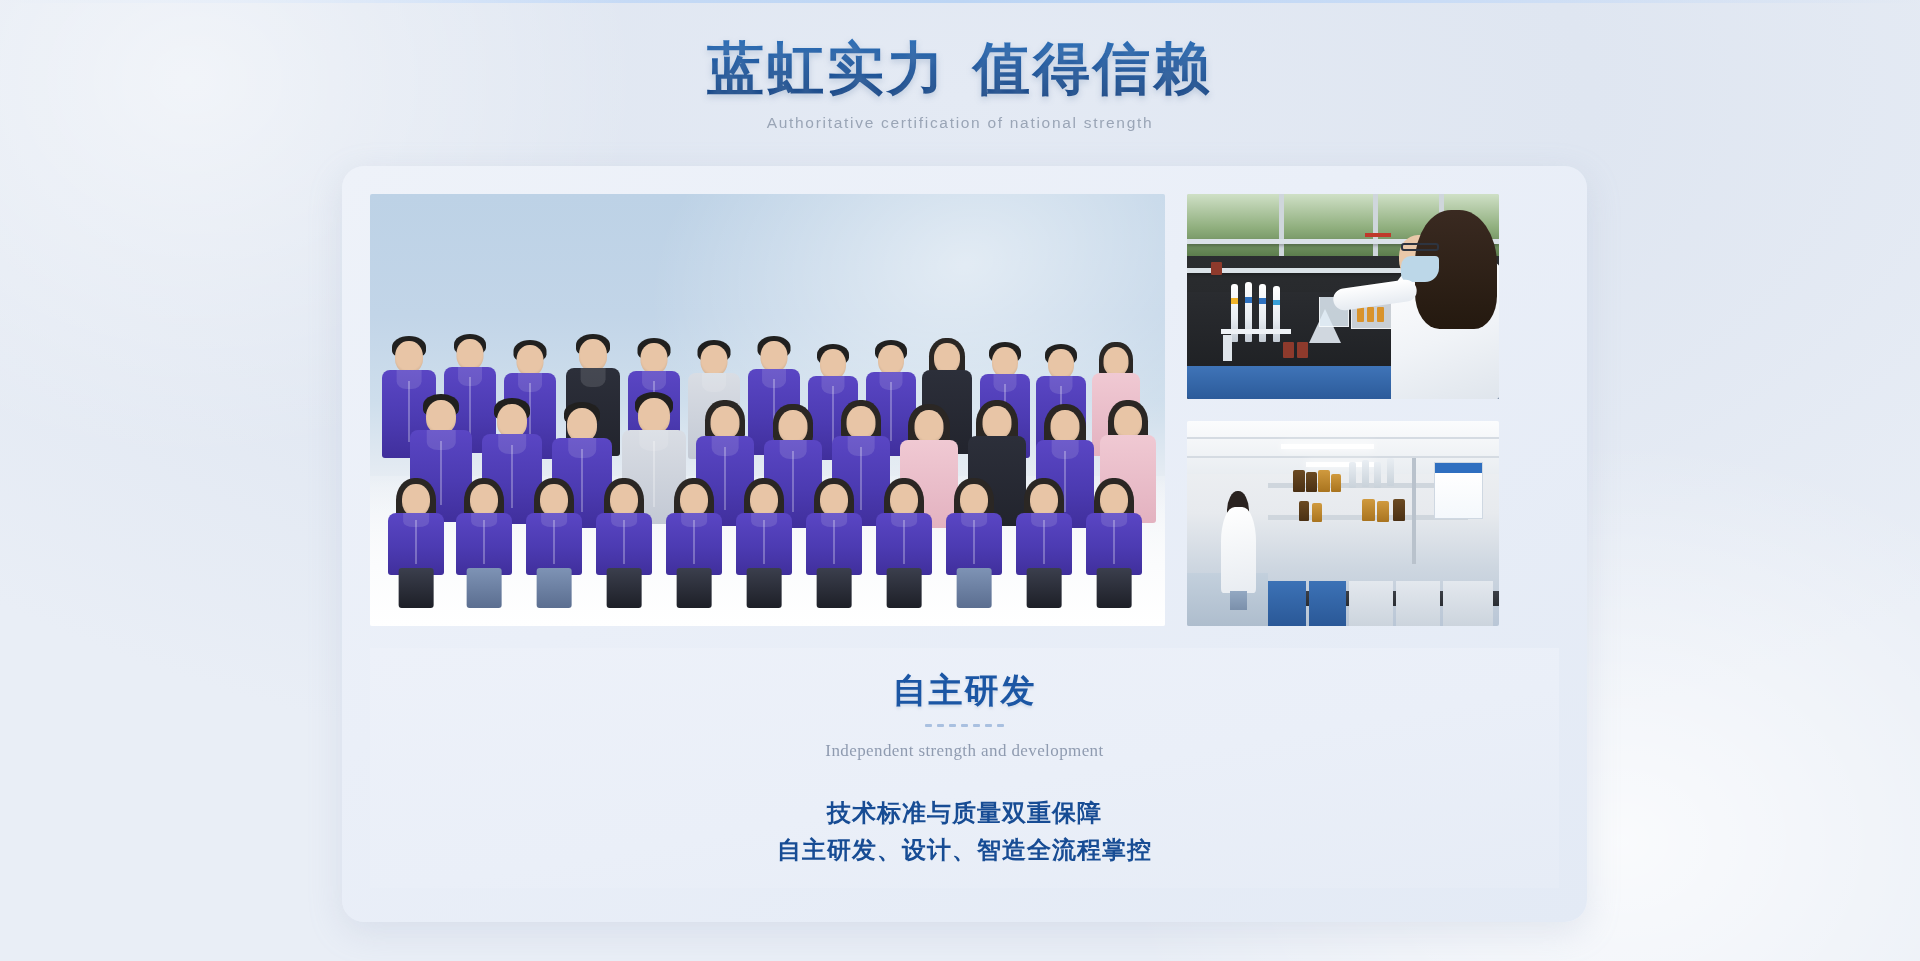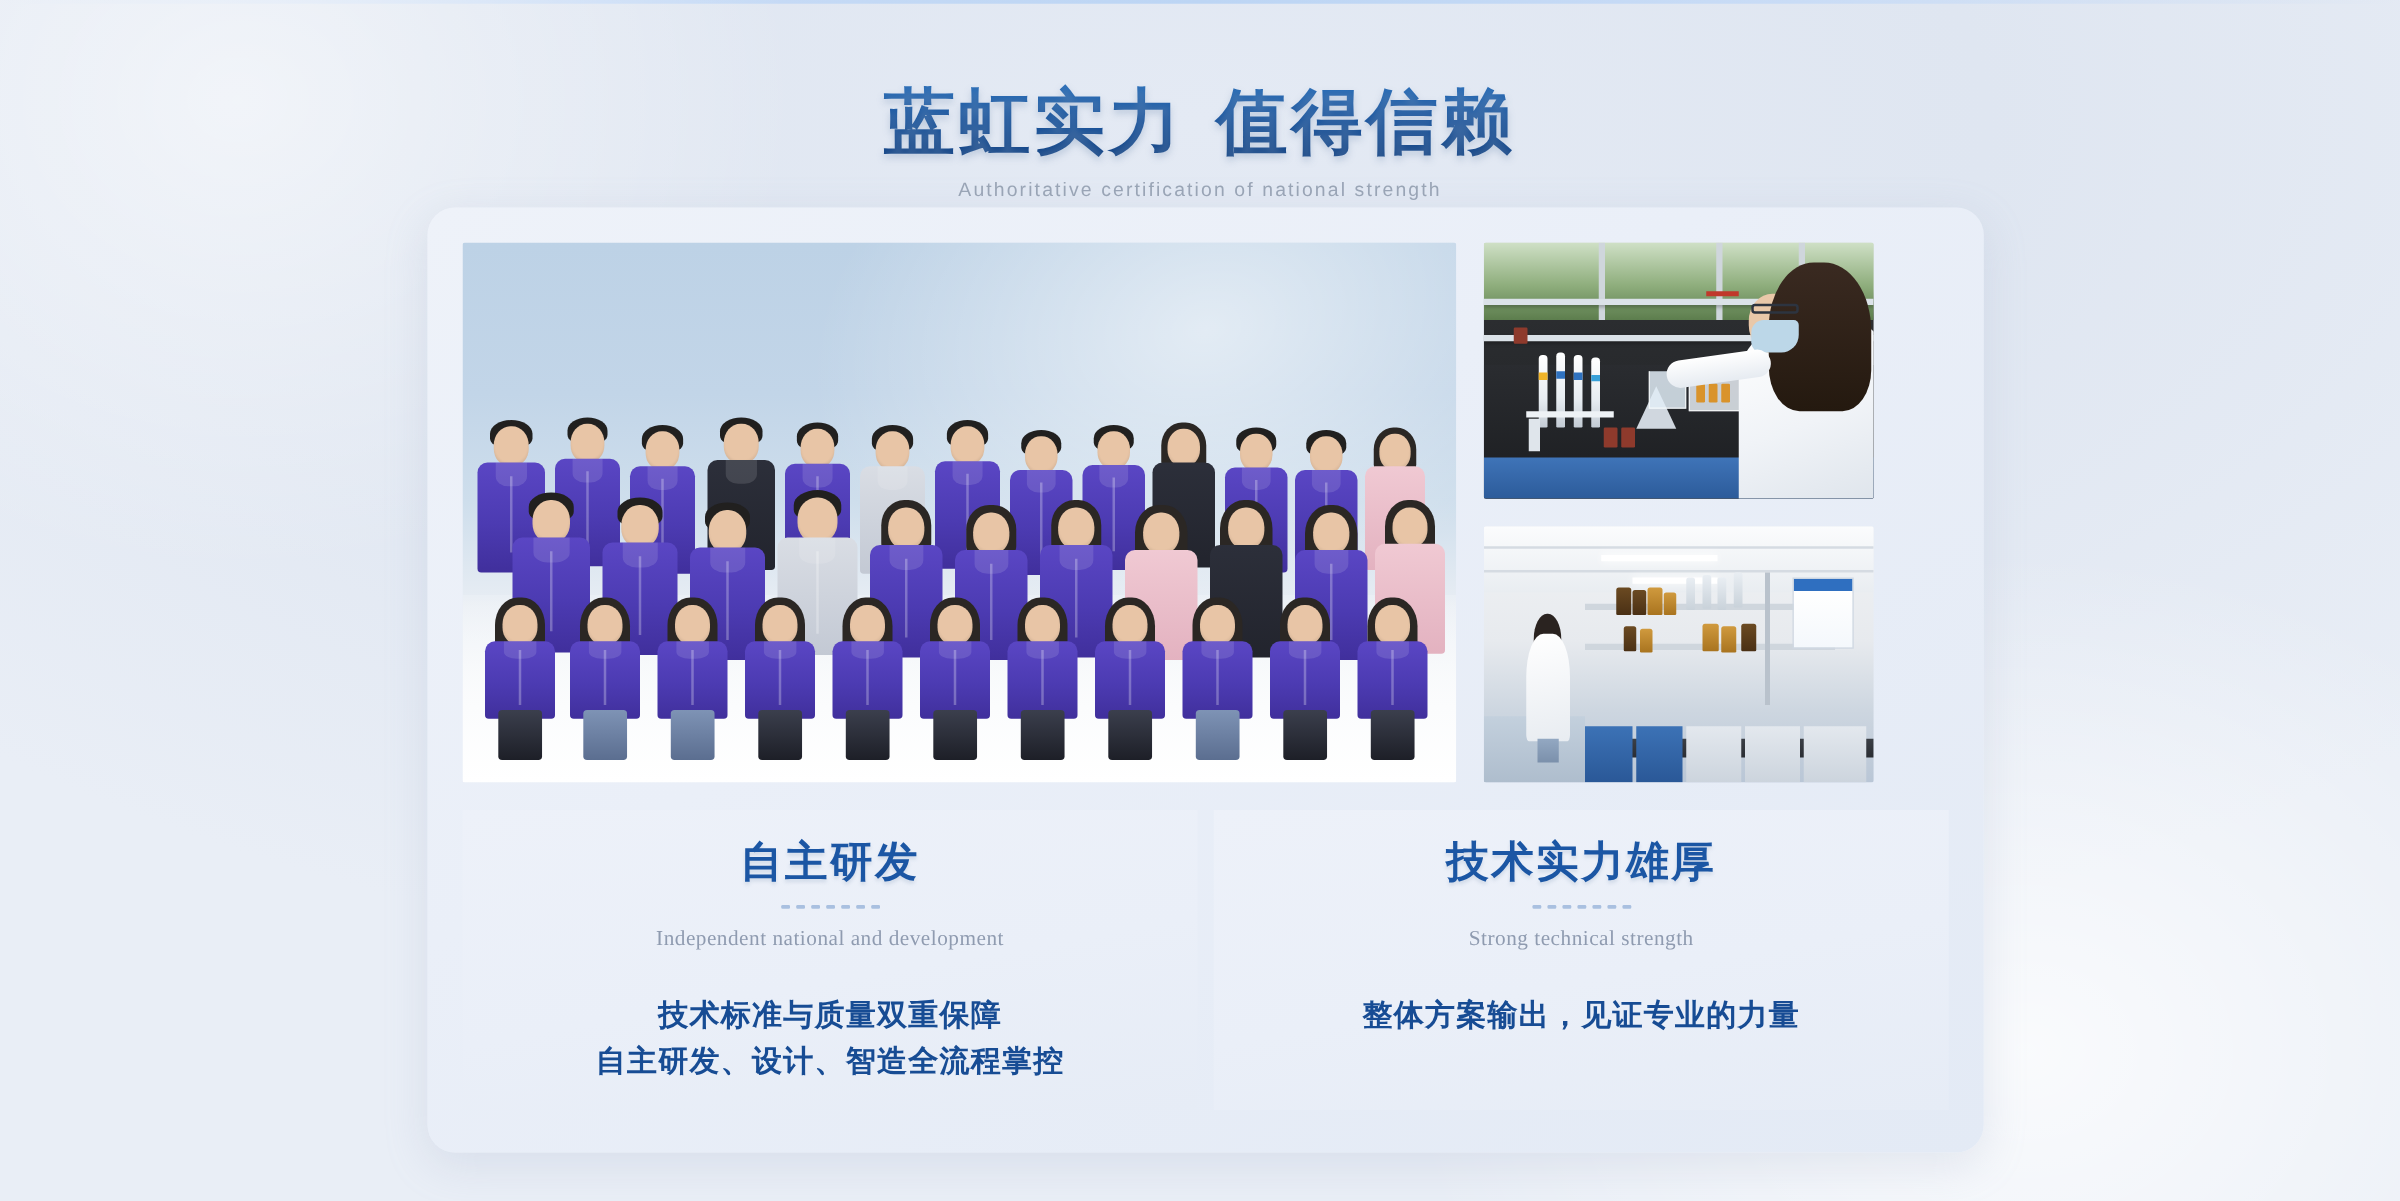--- a/index.html
+++ b/index.html
@@ -24,21 +24,21 @@
     position:absolute; right:-200px; bottom:-280px; width:1000px; height:800px;
     background: radial-gradient(closest-side, rgba(255,255,255,.75), rgba(255,255,255,0));
     pointer-events:none;
   }
   .bg-top-line {
     position:absolute; left:0; top:0; width:100%; height:3px;
     background: linear-gradient(90deg, rgba(196,219,245,0) 0%, #c9dcf6 25%, #bcd5f4 50%, #c9dcf6 75%, rgba(196,219,245,0) 100%);
   }
 
   
-  .header { position:absolute; left:0; top:34px; width:100%; text-align:center;margin-top:30px; }
+  .header { position:absolute; left:0; top:34px; width:100%; text-align:center; }
   .header-title {
     font-family: "Liberation Serif", "DejaVu Serif", serif;
     font-weight: 700;
     font-size: 57px;
     letter-spacing: 3px;
     color: #18559f;
     background: linear-gradient(180deg, #2f74bd 0%, #19549d 45%, #123f7d 100%);
     -webkit-background-clip: text;
     background-clip: text;
     -webkit-text-fill-color: transparent;
@@ -710,39 +710,22 @@
       <div class="fc-title">自主研发</div>
       <div class="fc-dots">
         <span></span>
           <span></span>
           <span></span>
           <span></span>
           <span></span>
           <span></span>
           <span></span>
       </div>
-      <div class="fc-en">Independent national and development</div>
+      <div class="fc-en">Independent strength and development</div>
       <div class="fc-body">
         <div>技术标准与质量双重保障</div>
         <div>自主研发、设计、智造全流程掌控</div>
       </div>
     </div>
 
-    <div class="feature-card">
-      <div class="fc-title">技术实力雄厚</div>
-      <div class="fc-dots">
-        <span></span>
-          <span></span>
-          <span></span>
-          <span></span>
-          <span></span>
-          <span></span>
-          <span></span>
-      </div>
-      <div class="fc-en">Strong technical strength</div>
-      <div class="fc-body">
-        <div>整体方案输出，见证专业的力量</div>
-        <div></div>
-      </div>
-    </div>
 
   </div>
 </div>
 
 </body></html>

